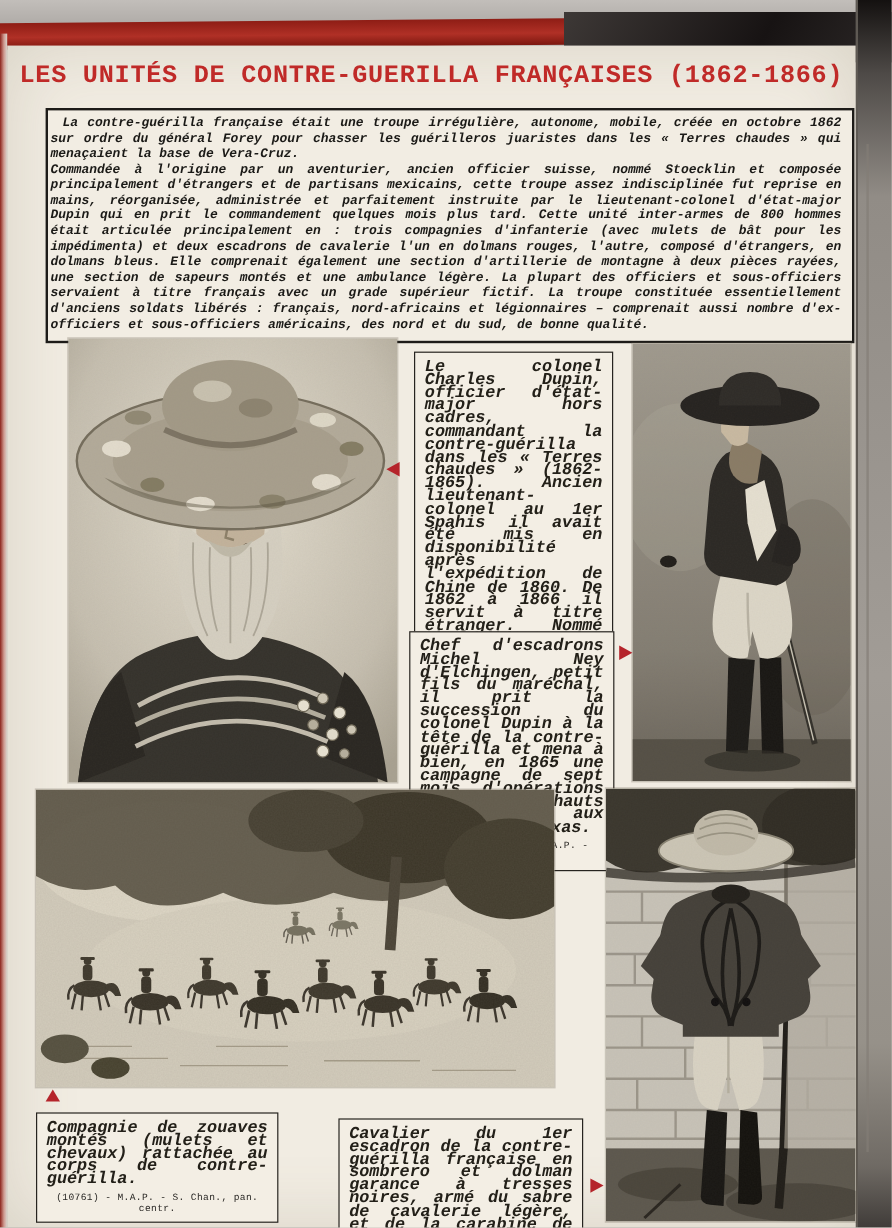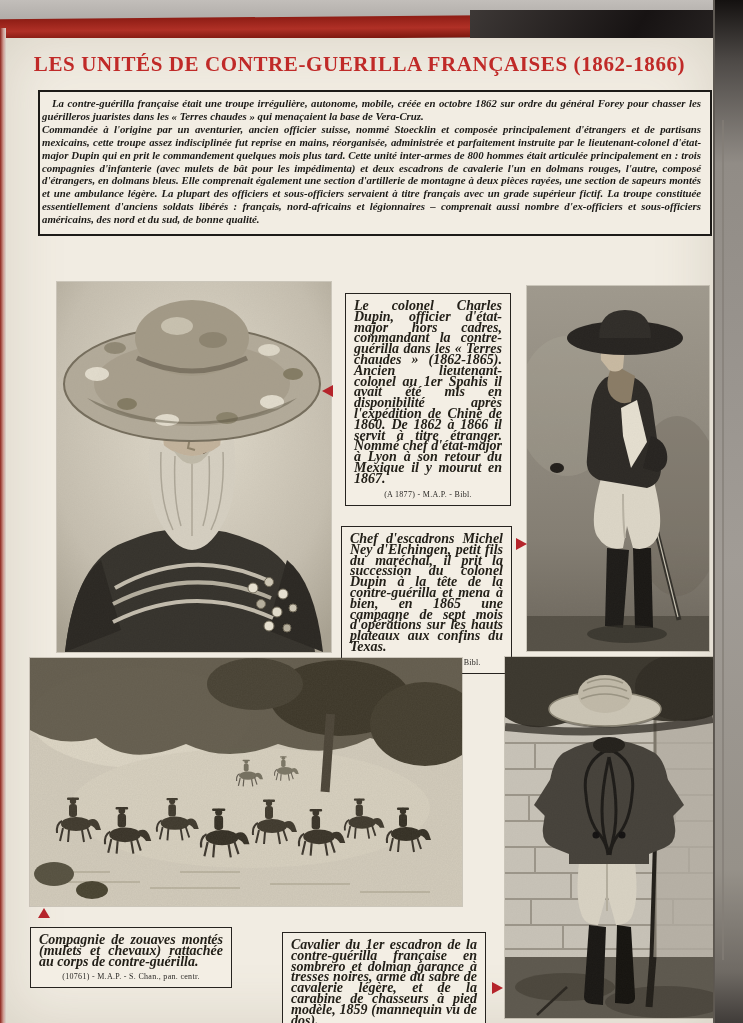--- a/index.html
+++ b/index.html
@@ -1,18 +1,18 @@
 <!DOCTYPE html>
 <html><head>
 <meta charset="utf-8">
 <style>
   html,body{margin:0;padding:0;}
   body{width:743px;height:1023px;overflow:hidden;background:#a8a4a0;
        font-family:"Liberation Serif", serif;}
-  .scan{position:relative;width:702px;height:1023px;}
+  .scan{position:relative;width:702px;height:1023px;font-family:Liberation Mono, monospace;}
   .abs{position:absolute;}
 
   
   .strip-top{left:0;top:0;width:743px;height:22px;background:linear-gradient(180deg,#c2beba,#aeaaa6);}
   .strip-red{left:0;top:17px;width:540px;height:22px;background:linear-gradient(180deg,#8e1d15,#b03026 55%,#7c170f);transform:rotate(-0.5deg);}
   .strip-dark{left:470px;top:10px;width:273px;height:42px;background:linear-gradient(120deg,#3d3836,#171313 60%,#2c2827);}
   .edge-right{left:713px;top:0;width:30px;height:1023px;
      background:linear-gradient(180deg,#141110 0%,#4e4a47 6%,#918c86 16%,#a19c96 55%,#969189 85%,#6f6a64 95%,#403c39 100%);
      border-left:2px solid #5e5953;}
   .edge-right-line{left:722px;top:120px;width:2px;height:840px;background:#837e76;opacity:.7;}

